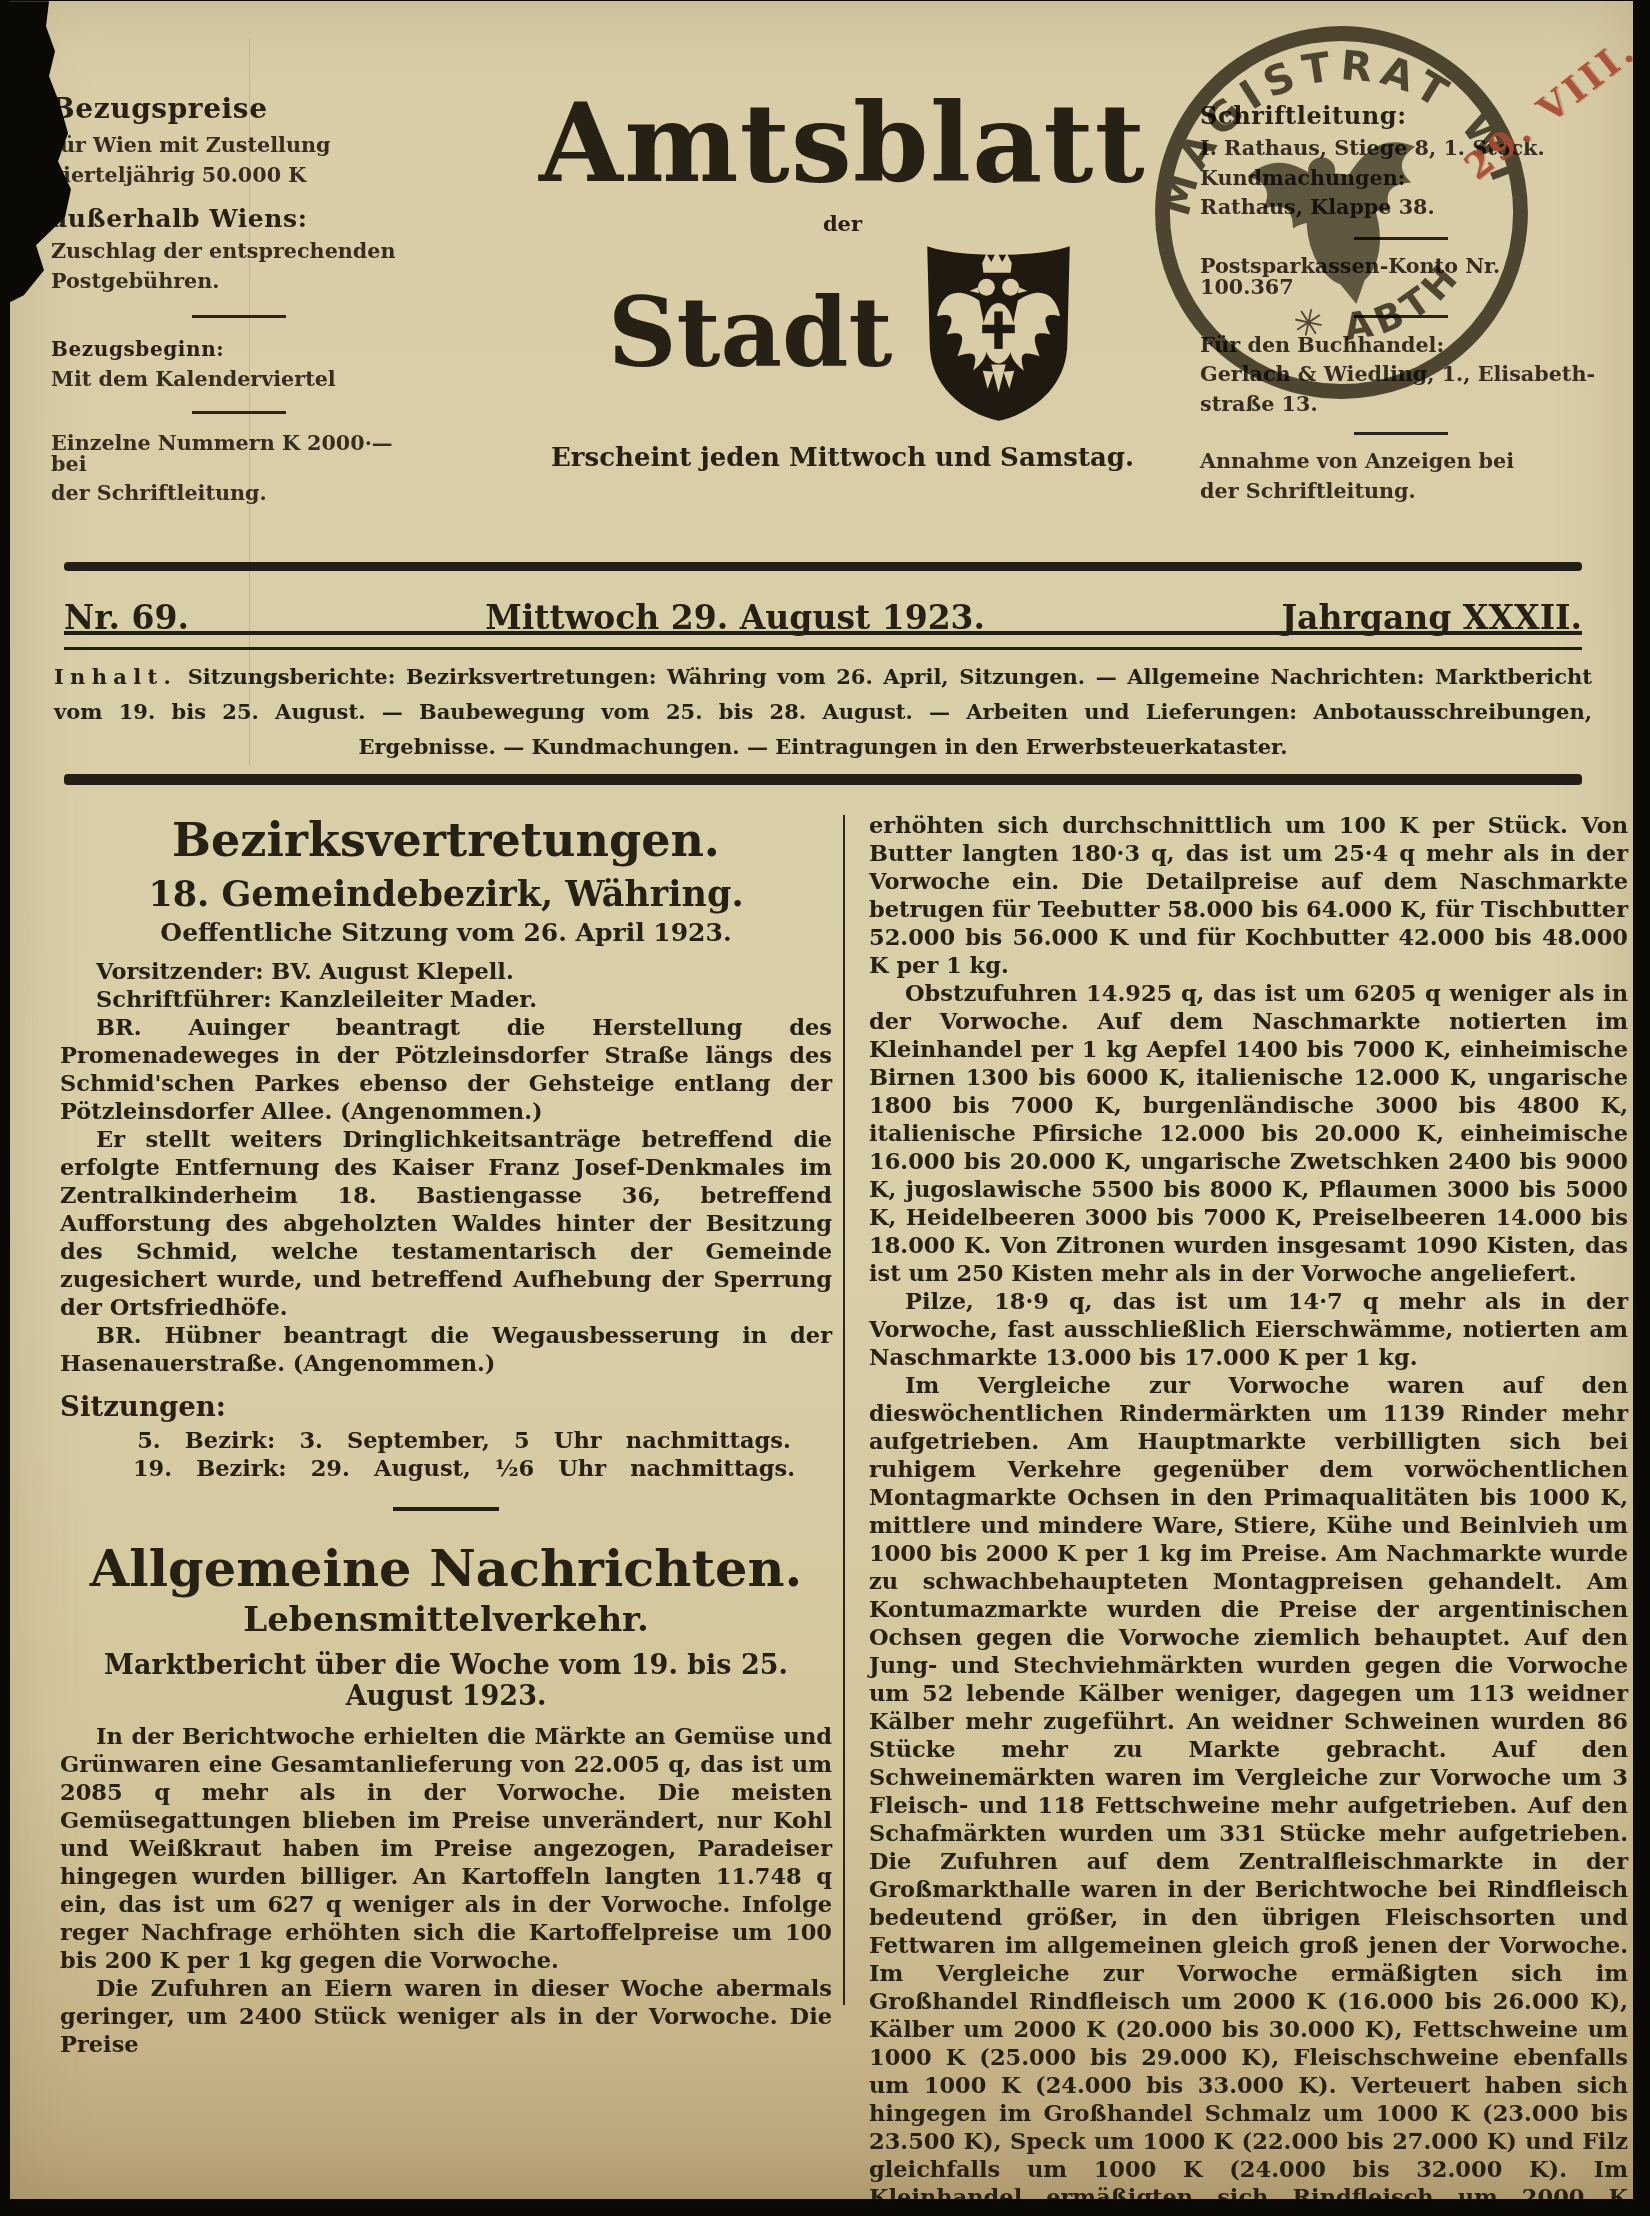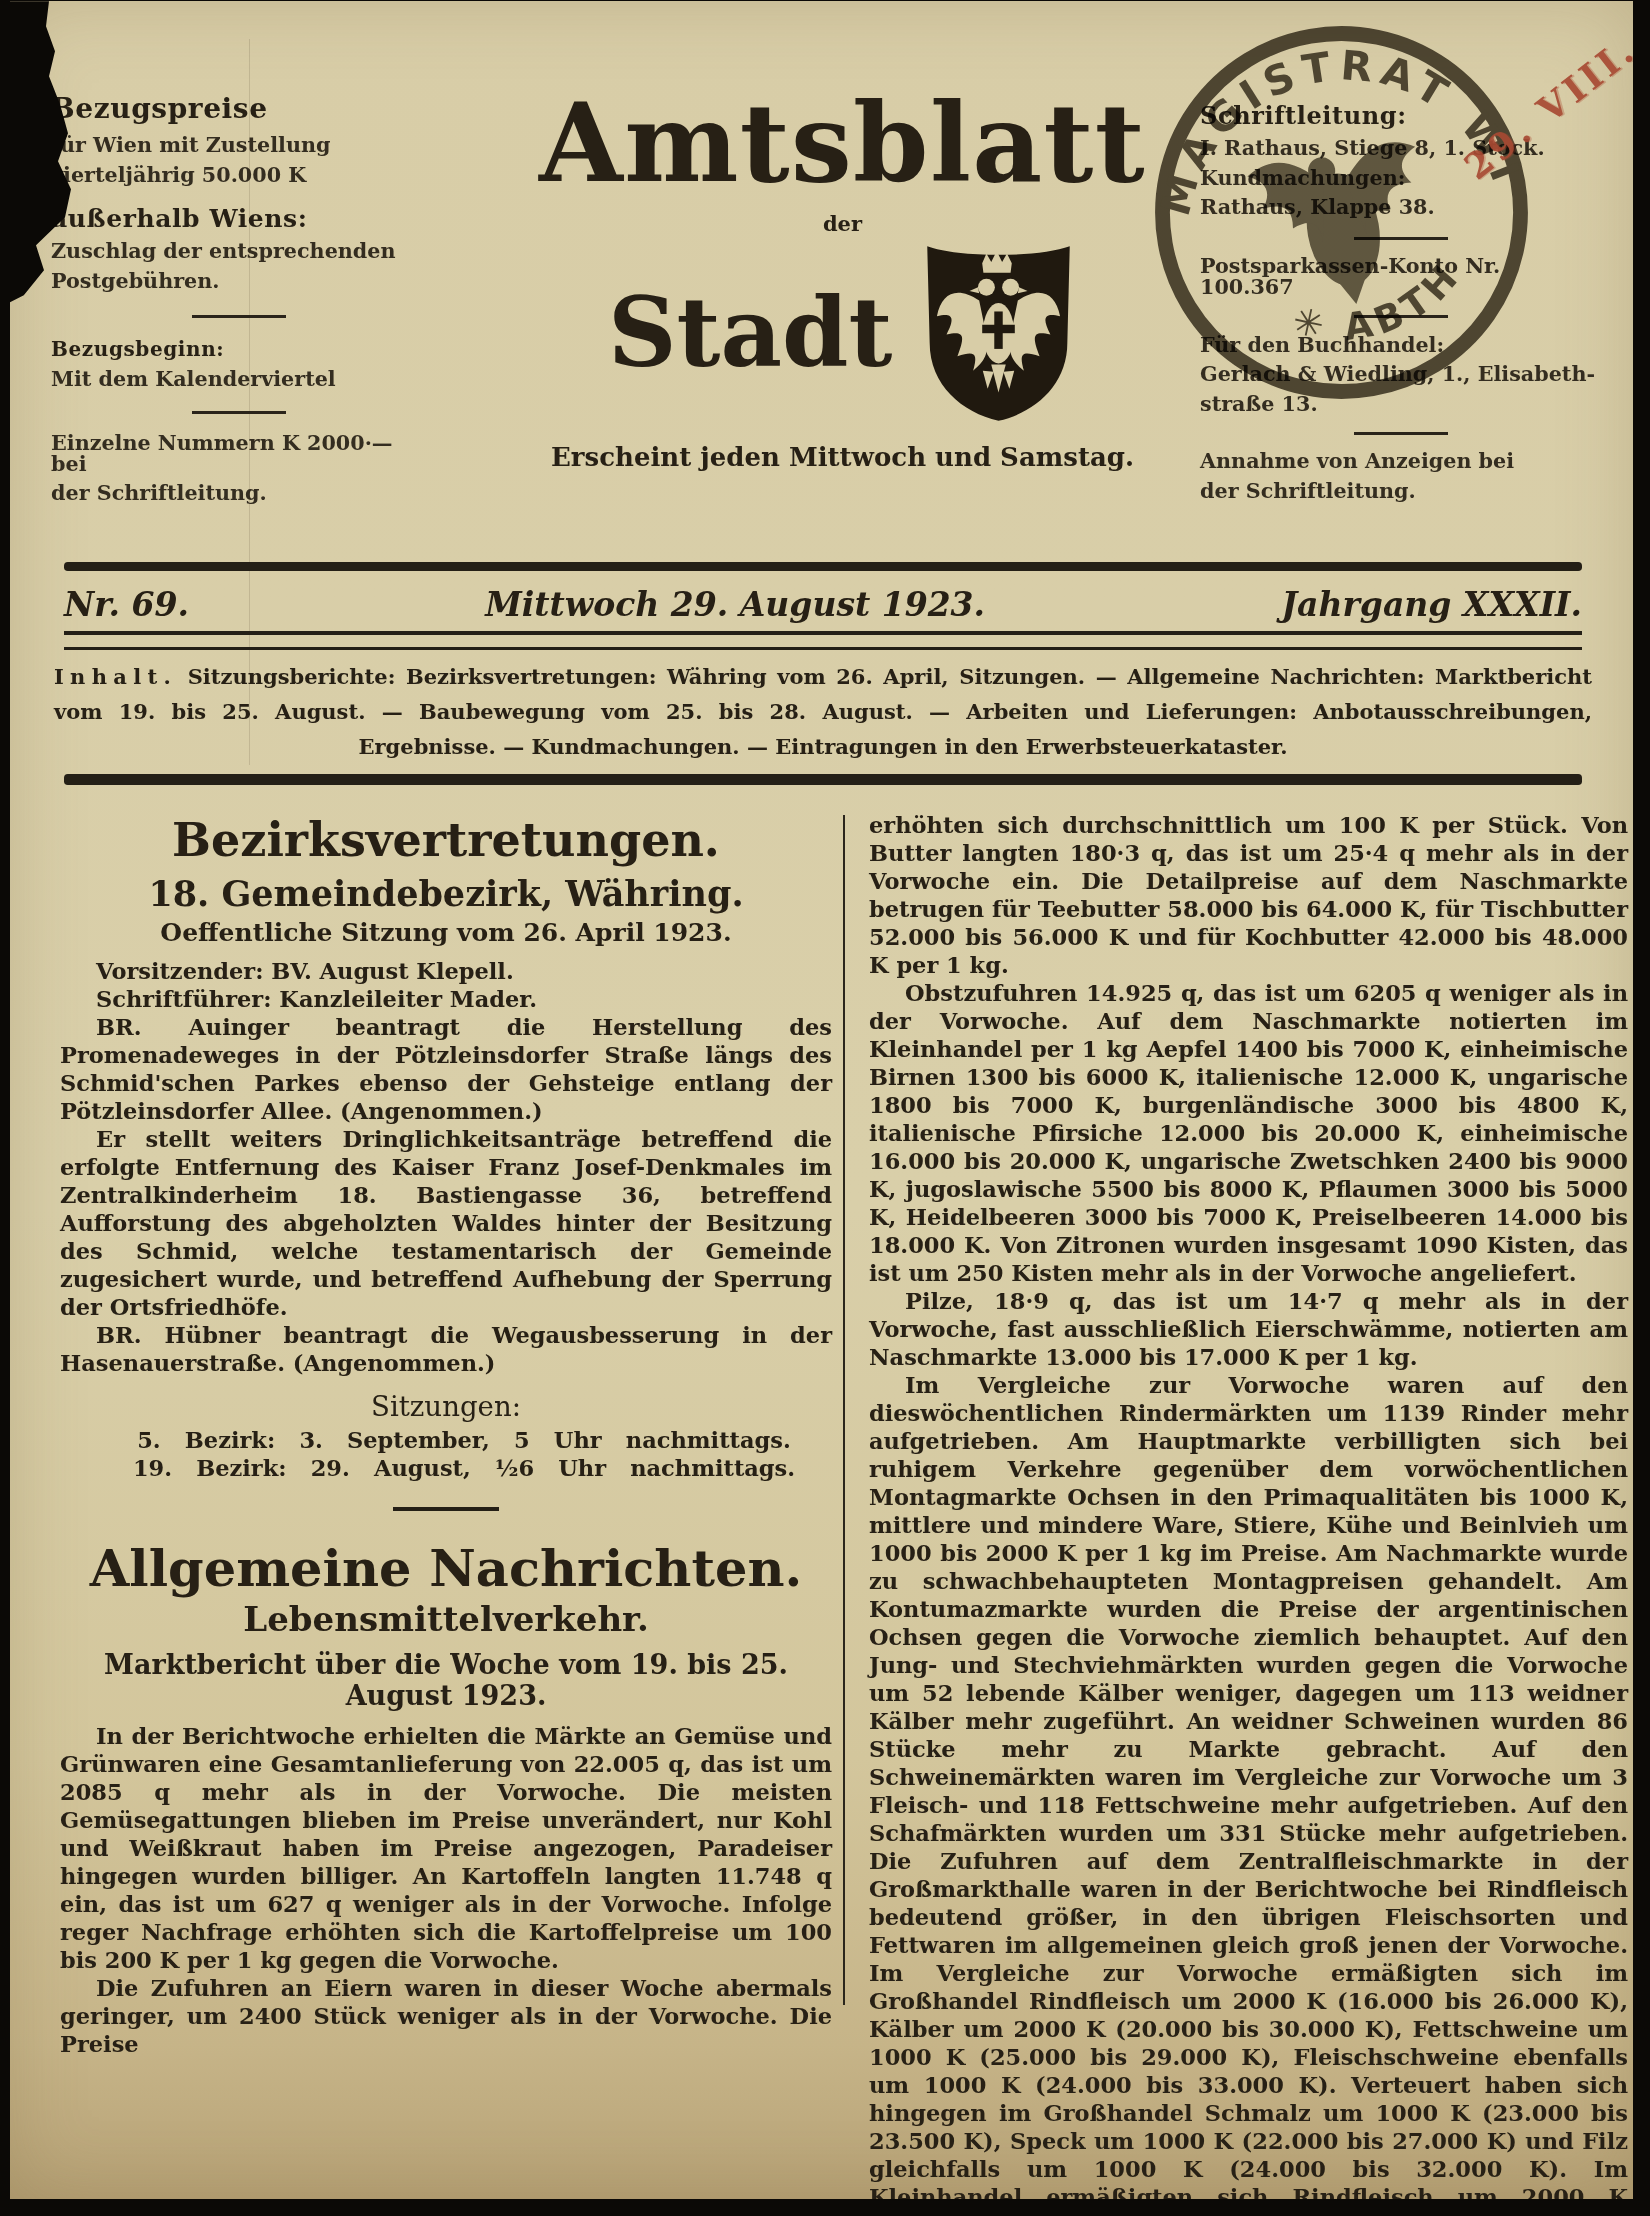--- a/index.html
+++ b/index.html
@@ -21,37 +21,37 @@
   #masthead{left:413px;top:88px;width:839px;text-align:center;}
   #mast-title{font-size:108px;font-weight:bold;letter-spacing:1.3px;line-height:1;}
   #mast-der{font-size:21px;font-weight:bold;margin-top:13.8px;}
   #stadt-wien{display:flex;align-items:center;justify-content:center;gap:27.6px;margin-top:5px;}
   #stadt-wien .w{font-size:95px;font-weight:bold;line-height:1;}
   #mast-subtitle{font-size:26px;font-weight:bold;margin-top:19px;}
   
   .rule-heavy{left:54px;width:1518px;height:8.8px;background:#241f16;border-radius:3.8px;}
   .rule-double{left:54px;width:1518px;height:12px;border-top:4.4px solid #241f16;border-bottom:3.8px solid #241f16;}
   
-  #dateline{left:54px;top:584px;width:1518px;display:flex;justify-content:space-between;align-items:center;
-            font-size:33px;font-weight:bold;font-style:italic;}
+  #dateline{left:54px;top:597px;width:1518px;display:flex;justify-content:space-between;align-items:center;
+            font-size:33px;font-weight:bold;}
   
   #contents{left:44px;top:659px;width:1538px;font-size:21px;font-weight:bold;line-height:1.65;
             text-align:justify;text-align-last:center;}
   #contents .lbl{letter-spacing:6.3px;}
   
   #col-divider{left:833px;top:814px;width:1.9px;height:1190px;background:#2b261c;}
   .col{font-size:22.5px;font-weight:bold;line-height:28px;text-align:justify;}
   #left-col{left:50px;top:814px;width:772px;}
   #right-col{left:859px;top:810px;width:759px;}
   .col p{margin:0;text-indent:36px;}
   .col p.noind{text-indent:0;}
   h1.blk{font-size:46px;font-weight:bold;text-align:center;margin:0 0 2.5px 0;line-height:1.1;text-indent:0;}
   h2.blk{font-size:35px;font-weight:bold;text-align:center;margin:8.8px 0 6.3px 0;line-height:1.1;}
   h3.blk{font-size:25px;font-weight:bold;text-align:center;margin:6.3px 0 8.8px 0;line-height:1.15;}
-  h4.blk{font-size:27.6px;font-weight:normal;text-align:center;margin:16.3px 0 5px 0;}
+  h4.blk{font-size:27.6px;font-weight:bold;margin:16.3px 0 5px 0;}
   .officer{margin:3.8px 0;text-indent:36px;text-align:left;}
   .session-line{text-align:center;word-spacing:16.3px;margin:2.5px 0;text-indent:0;}
   .sect-divider{width:106px;height:3.8px;background:#241f16;margin:25px auto 29px auto;}
   #news-title{font-size:51px;margin-top:17px;}
   #news-sub{font-size:34px;margin-top:5px;}
   #market-title{font-size:27px;margin:10px 25px 11.3px 25px;}
   
   #round-stamp{left:1134px;top:13.8px;width:395px;height:395px;opacity:.85;mix-blend-mode:multiply;transform:rotate(-10deg);}
   
   #date-stamp{left:1459px;top:149px;width:326px;font-size:36px;font-weight:bold;letter-spacing:4.4px;

